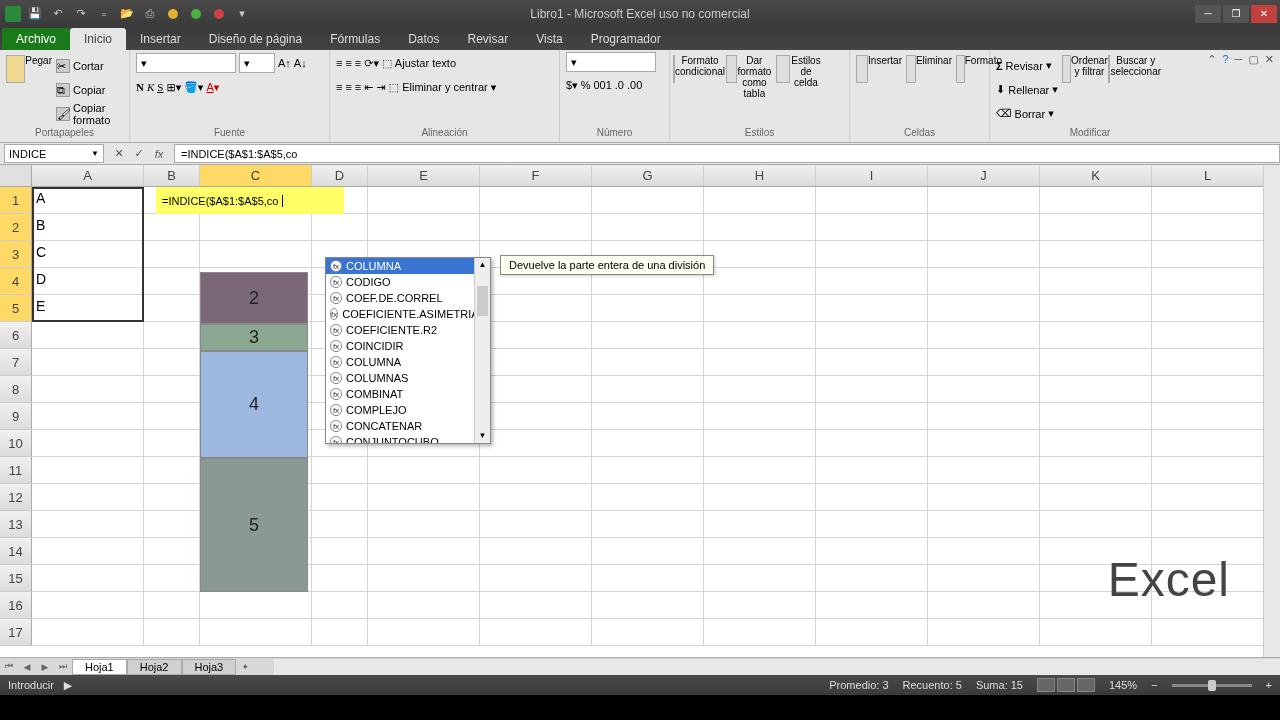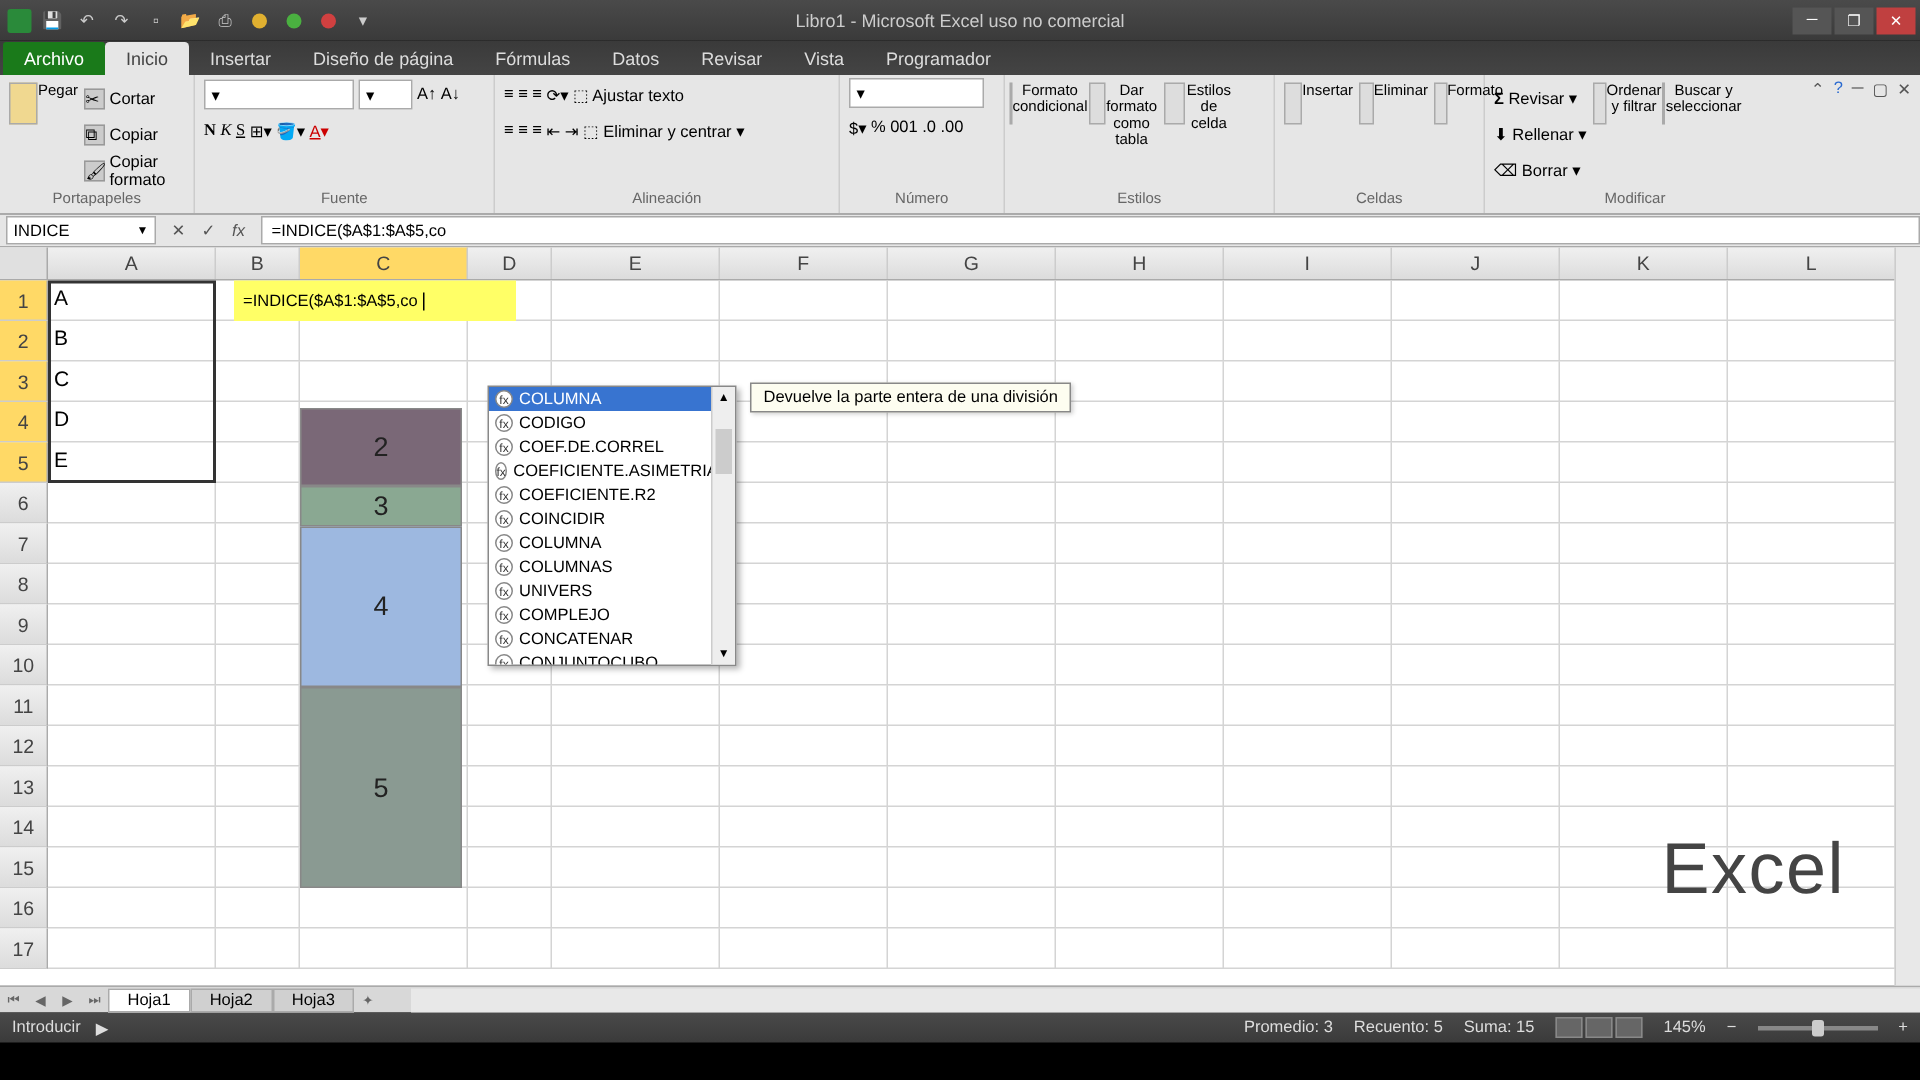--- a/index.html
+++ b/index.html
@@ -548,21 +548,21 @@
             <div class="ac-item">
               <span class="ac-fx">fx</span>
               <span>COLUMNA</span>
             </div>
             <div class="ac-item">
               <span class="ac-fx">fx</span>
               <span>COLUMNAS</span>
             </div>
             <div class="ac-item">
               <span class="ac-fx">fx</span>
-              <span>UNIVERS</span>
+              <span>COMBINAT</span>
             </div>
             <div class="ac-item">
               <span class="ac-fx">fx</span>
               <span>COMPLEJO</span>
             </div>
             <div class="ac-item">
               <span class="ac-fx">fx</span>
               <span>CONCATENAR</span>
             </div>
             <div class="ac-item">

